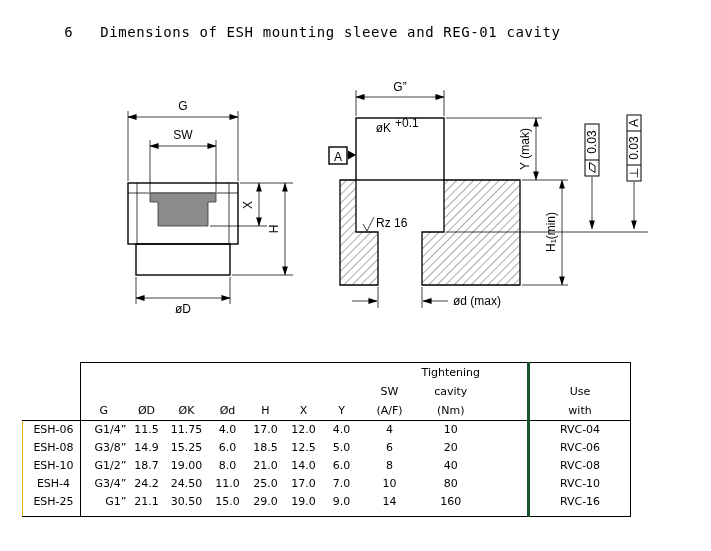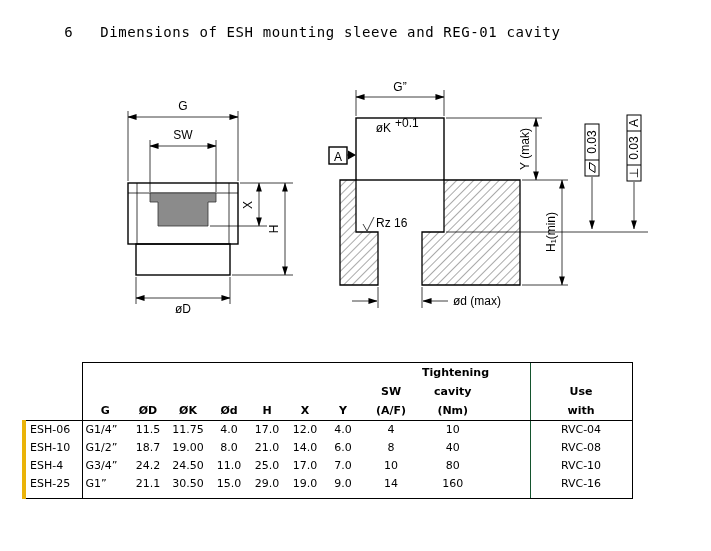--- a/index.html
+++ b/index.html
@@ -17,27 +17,27 @@
   svg.drawing text { font-family:"Liberation Sans", sans-serif; font-size:12px; fill:#000; }
   .thick { stroke:#000; stroke-width:1.4; fill:none; }
   .thin  { stroke:#000; stroke-width:0.75; fill:none; }
   .dim   { stroke:#000; stroke-width:0.75; fill:none; }
 
   .table-wrap { position:absolute; left:22px; top:362px; width:608px; }
   table { border-collapse:collapse; table-layout:fixed; width:608px; font-size:11px; }
   thead tr { height:58px; }
   th { font-weight:normal; padding:0; vertical-align:bottom; border-bottom:1px solid #000; }
   th:not(.col-model) { border-top:1px solid #000; }
-  th .hl { height:19px; line-height:19px; text-align:center;font-weight:bold; }
+  th .hl { height:19px; line-height:19px; text-align:center; }
   td { height:18px; padding:0; text-align:center; line-height:18px; overflow:hidden; white-space:nowrap; }
   .col-g   { border-left:1px solid #000; }
-  .col-use { border-left:1px solid #14532d; border-right:1px solid #000;margin-top:12px; }
+  .col-use { border-left:3px solid #14532d; border-right:1px solid #000;margin-top:12px; }
   th.col-model { border-top:none; border-left:none; }
-  td.col-model { border-left:4px solid #eab308; text-align:left; padding-left:4px;margin-top:44px; }
-  td.col-g { text-align:left; padding-left:3px; }
+  td.col-model { border-left:1px solid #eab308; text-align:center; padding-left:4px;margin-top:44px; }
+  td.col-g { text-align:right; padding-left:3px; }
   .col-nm { padding-right:46px; }
   tbody tr:last-child td { border-bottom:1px solid #000; }
   tr.spacer td { height:5px; }
 </style>
 </head>
 <body>
 
 <div class="page">
 
   <div class="doc-title">
@@ -241,20 +241,33 @@
             <td class="col-ok">11.75</td>
             <td class="col-d">4.0</td>
             <td class="col-h">17.0</td>
             <td class="col-x">12.0</td>
             <td class="col-y">4.0</td>
             <td class="col-sw">4</td>
             <td class="col-nm">10</td>
             <td class="col-use">RVC-04</td>
           </tr>
           <tr>
+            <td class="col-model">ESH-08</td>
+            <td class="col-g">G3/8”</td>
+            <td class="col-od">14.9</td>
+            <td class="col-ok">15.25</td>
+            <td class="col-d">6.0</td>
+            <td class="col-h">18.5</td>
+            <td class="col-x">12.5</td>
+            <td class="col-y">5.0</td>
+            <td class="col-sw">6</td>
+            <td class="col-nm">20</td>
+            <td class="col-use">RVC-06</td>
+          </tr>
+          <tr>
             <td class="col-model">ESH-10</td>
             <td class="col-g">G1/2”</td>
             <td class="col-od">18.7</td>
             <td class="col-ok">19.00</td>
             <td class="col-d">8.0</td>
             <td class="col-h">21.0</td>
             <td class="col-x">14.0</td>
             <td class="col-y">6.0</td>
             <td class="col-sw">8</td>
             <td class="col-nm">40</td>

